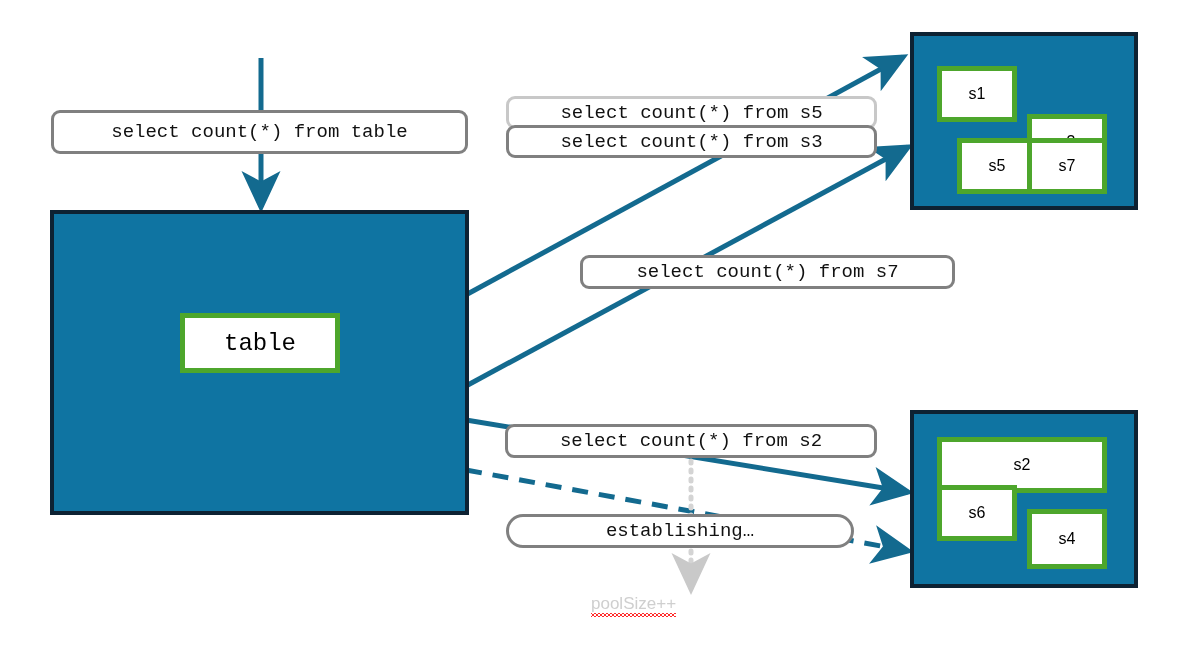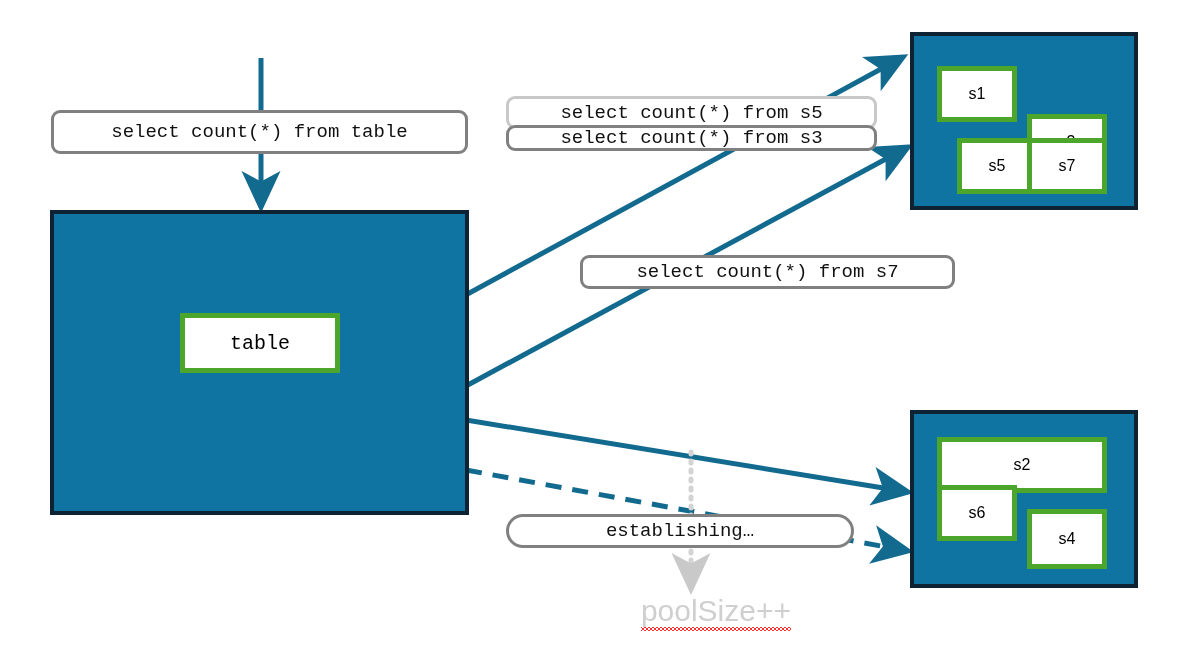--- a/index.html
+++ b/index.html
@@ -41,21 +41,21 @@
     background: #ffffff;
     border: 5px solid #4da62c;
     box-sizing: border-box;
     display: flex;
     align-items: center;
     justify-content: center;
     color: #000000;
   }
   .node.mono {
     font-family: "Liberation Mono", "DejaVu Sans Mono", monospace;
-    font-size: 20px;
+    font-size: 24px;
   }
   .node.sans {
     font-family: "Liberation Sans", sans-serif;
     font-size: 16px;
   }
 
   
   .pill {
     position: absolute;
     background: #ffffff;
@@ -75,24 +75,24 @@
     z-index: 6;
   }
   .pill.front {
     z-index: 8;
   }
 
   
   .ghost-text {
     position: absolute;
     font-family: "Liberation Sans", sans-serif;
-    font-size: 30px;
+    font-size: 17px;
     color: #cfcfcf;
     white-space: nowrap;
-    text-align: right;
+    text-align: left;
   }
   .ghost-text .squiggle {
     position: absolute;
     left: 0;
     right: 0;
     bottom: -3px;
     height: 4px;
     background-image:
       linear-gradient(45deg, transparent 40%, #ff2d2d 40%, #ff2d2d 60%, transparent 60%),
       linear-gradient(-45deg, transparent 40%, #ff2d2d 40%, #ff2d2d 60%, transparent 60%);
@@ -165,28 +165,31 @@
   </div>
 
   <div class="pill front" style="left:51px; top:110px; width:417px; height:44px;">
     <span>select count(*) from table</span>
   </div>
 
   <div class="pill faded" style="left:506px; top:96px; width:371px; height:33px;">
     <span>select count(*) from s5</span>
   </div>
 
-  <div class="pill front" style="left:506px; top:125px; width:371px; height:26px;">
+  <div class="pill front" style="left:506px; top:125px; width:371px; height:33px;">
     <span>select count(*) from s3</span>
   </div>
 
   <div class="pill front" style="left:580px; top:255px; width:375px; height:34px;">
     <span>select count(*) from s7</span>
   </div>
 
+  <div class="pill front" style="left:505px; top:424px; width:372px; height:34px;">
+    <span>select count(*) from s2</span>
+  </div>
 
   <div class="pill front" style="left:506px; top:514px; width:348px; height:34px;border-radius:17px;">
     <span>establishing…</span>
   </div>
 
   <div class="ghost-text" style="left:591px; top:594px; width:200px;">
     <span style="position:relative; display:inline-block;">
       <span>poolSize++</span>
       <span class="squiggle"></span>
     </span>

